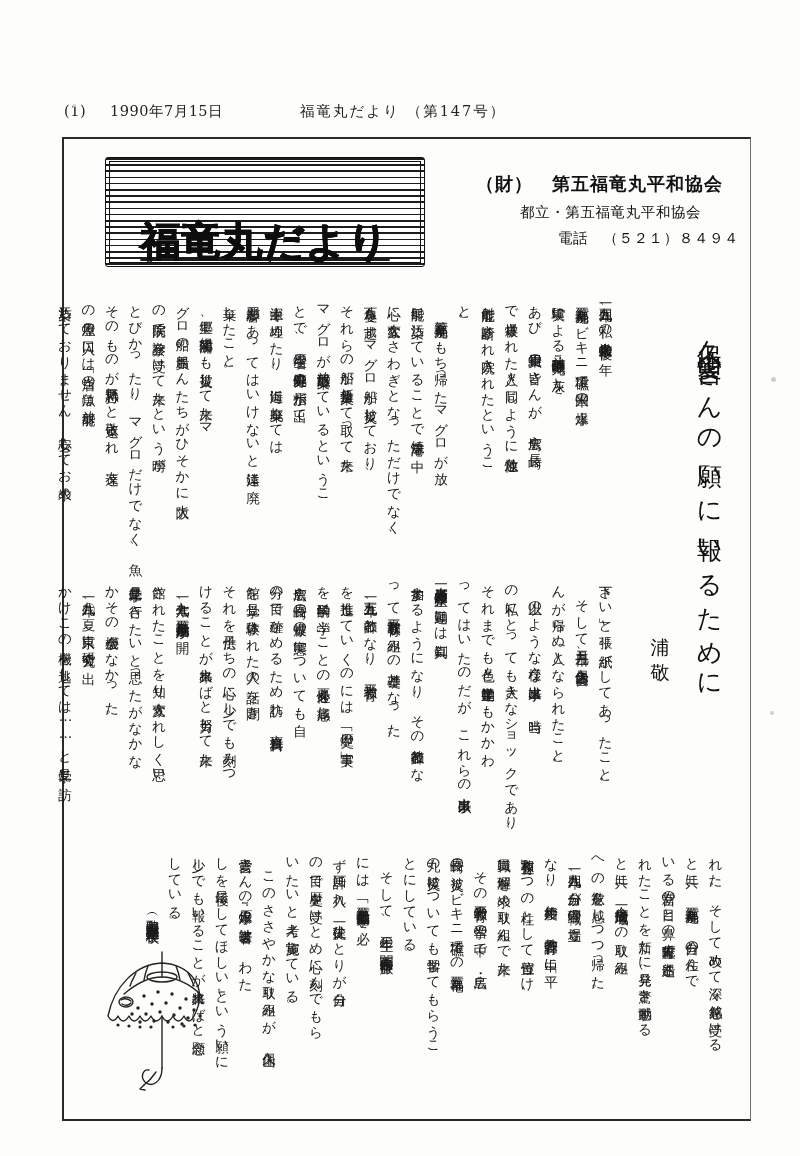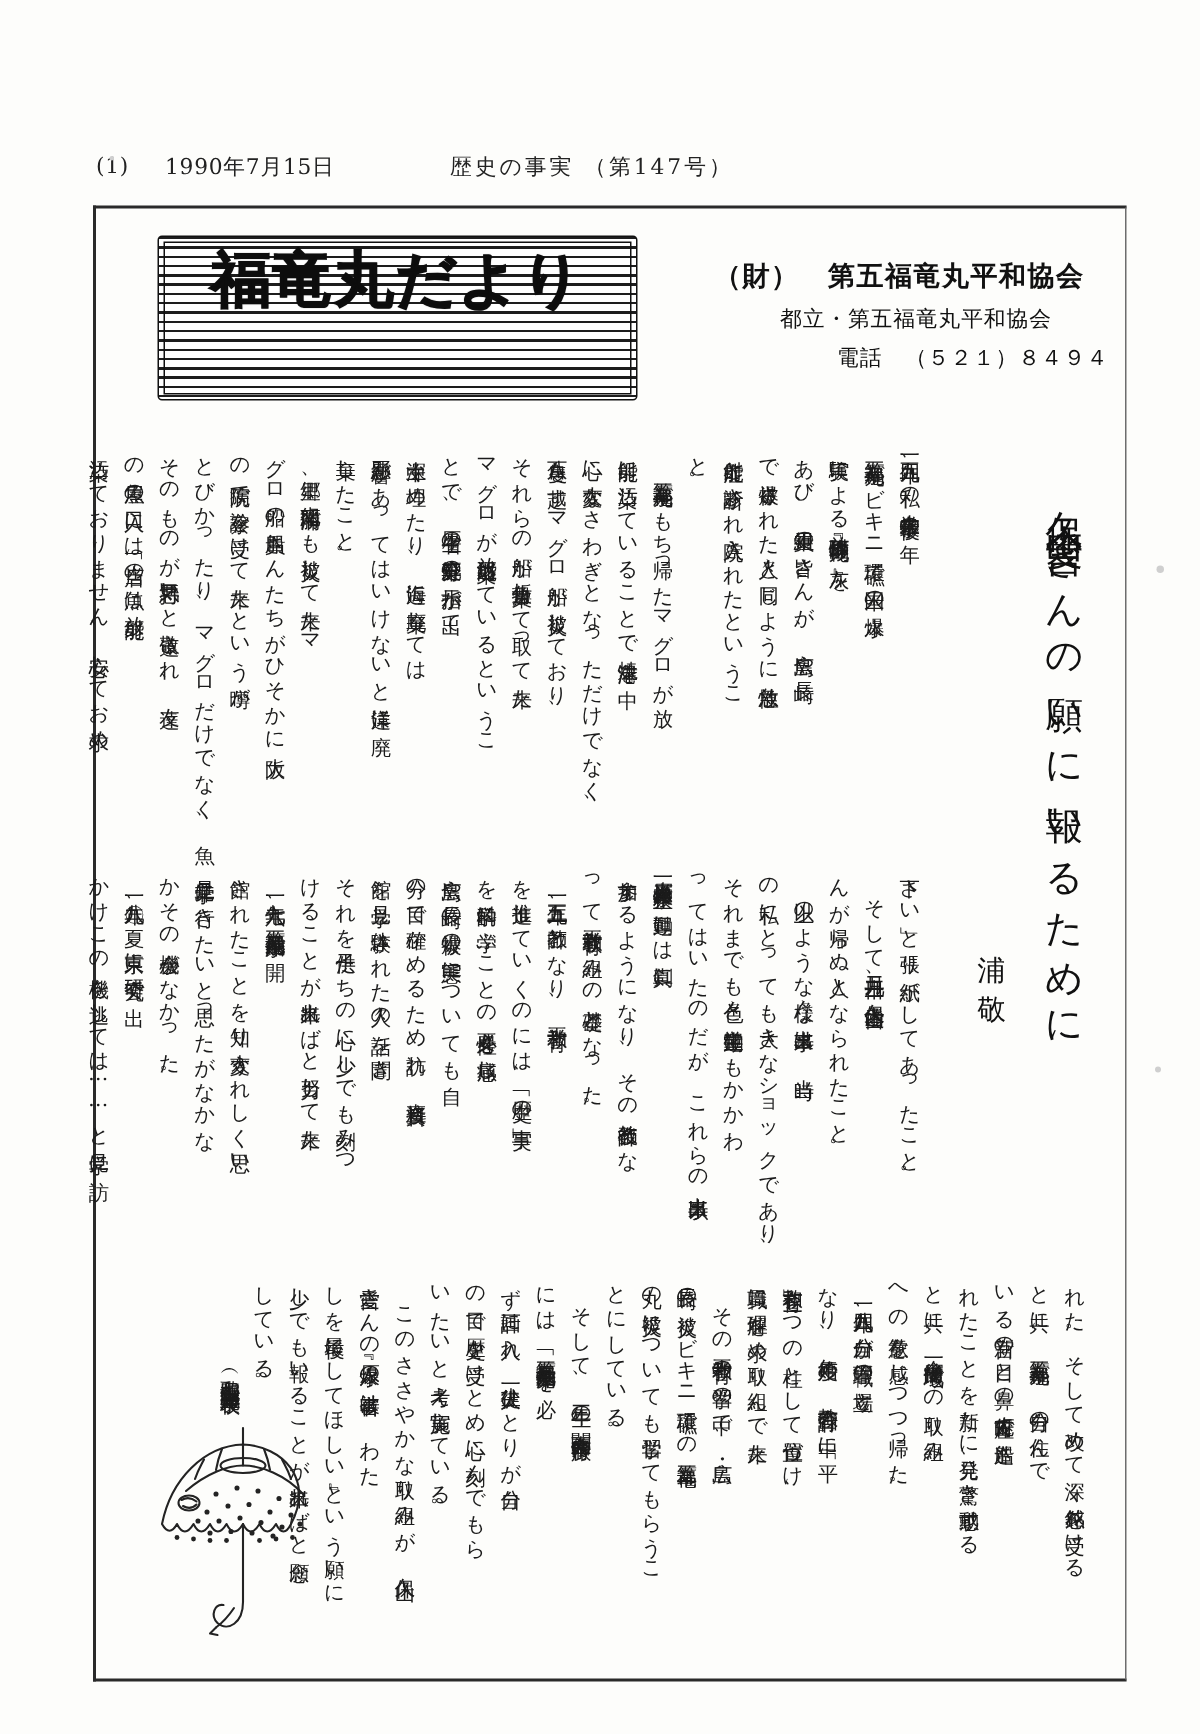--- a/index.html
+++ b/index.html
@@ -78,21 +78,22 @@
   }
   .masthead-inner {
     position: relative;
     width: 100%;
     height: 100%;
     border: 1.5px solid #111;
     box-sizing: border-box;
     display: flex;
     flex-direction: column;
     align-items: center;
-    justify-content: flex-start;
+    justify-content: flex-end;
+    text-decoration: underline;
   }
   .masthead-logo {
     margin-top: 4px;
     font-family: "DejaVu Serif", "Liberation Serif", serif;
     font-size: 40px;
     font-weight: bold;
     letter-spacing: 1px;
     color: #0d0d0d;
     -webkit-text-stroke: 1px #0d0d0d;
     text-shadow: 0 0 1px #000;
@@ -235,21 +236,21 @@
   }
 </style>
 </head>
 <body>
 
 <div id="page">
 
   <div class="running-head">
     <span class="rh-page">(1)</span>
     <span class="rh-date">1990年7月15日</span>
-    <span class="rh-title">歴史の事実 （第147号）</span>
+    <span class="rh-title">福竜丸だより （第147号）</span>
   </div>
 
   <div class="frame"></div>
 
   <div class="masthead">
     <div class="masthead-inner">
       <div class="masthead-logo">福竜丸だより</div>
     </div>
   </div>
 

